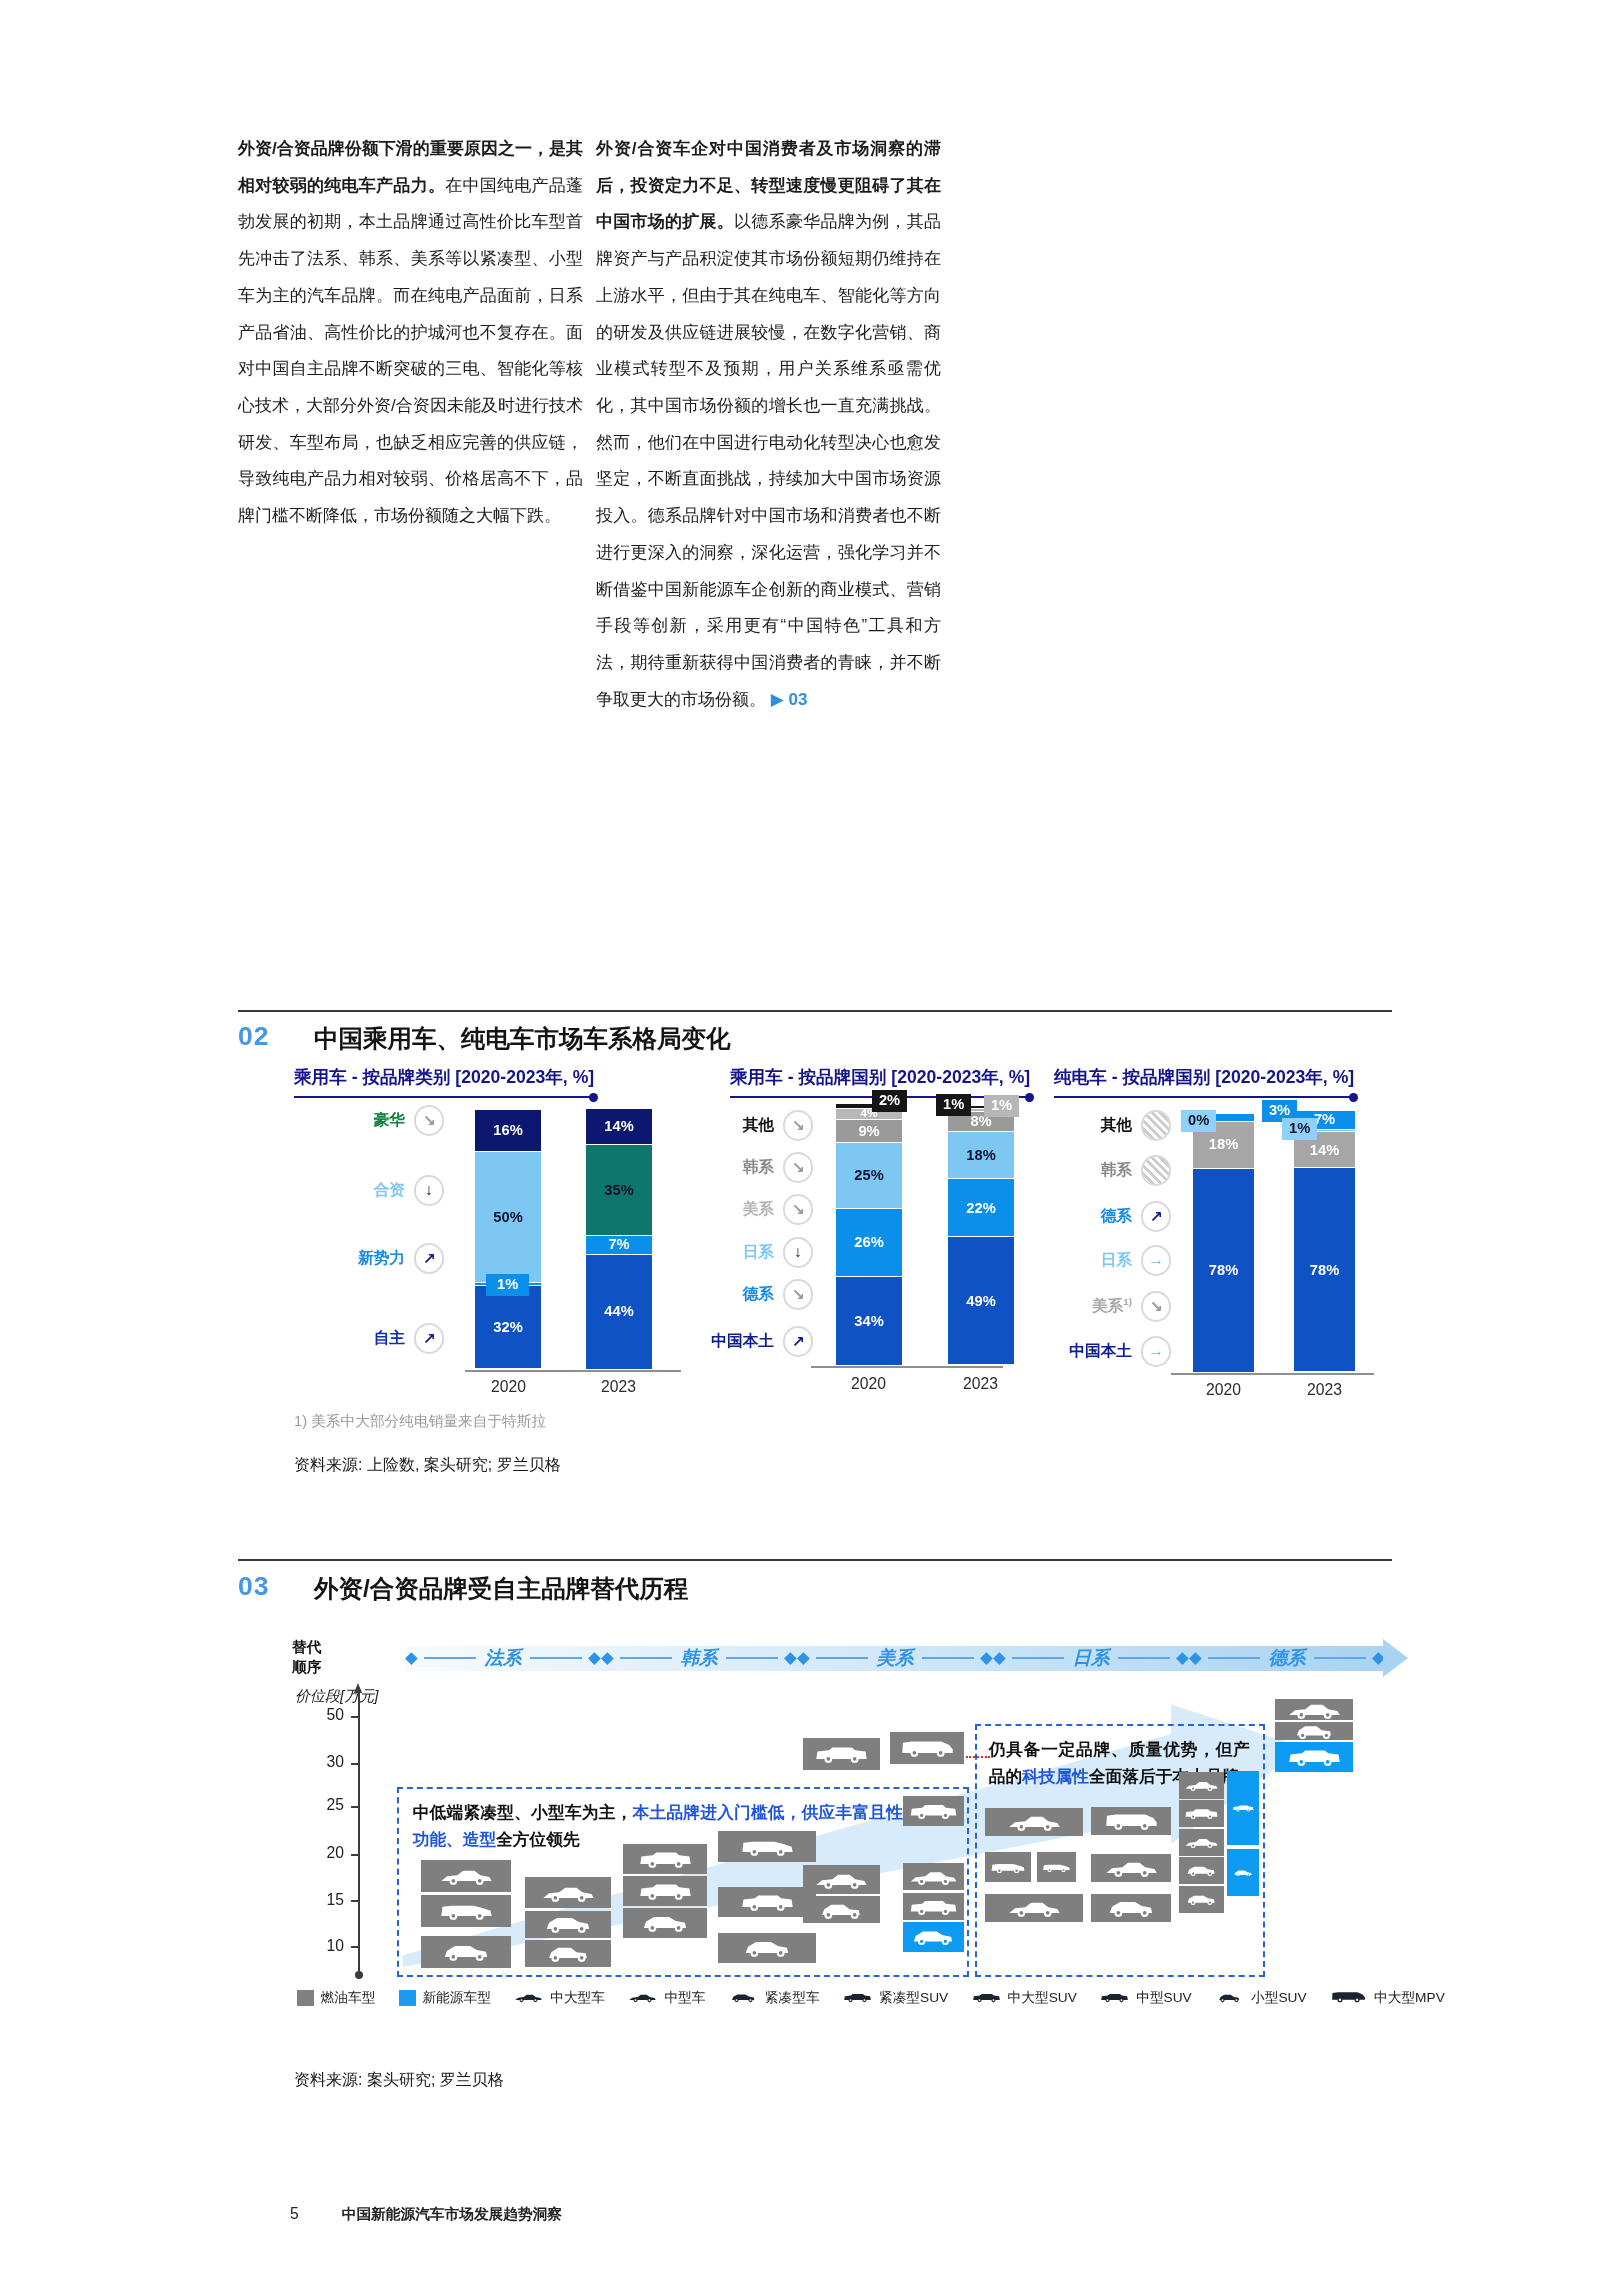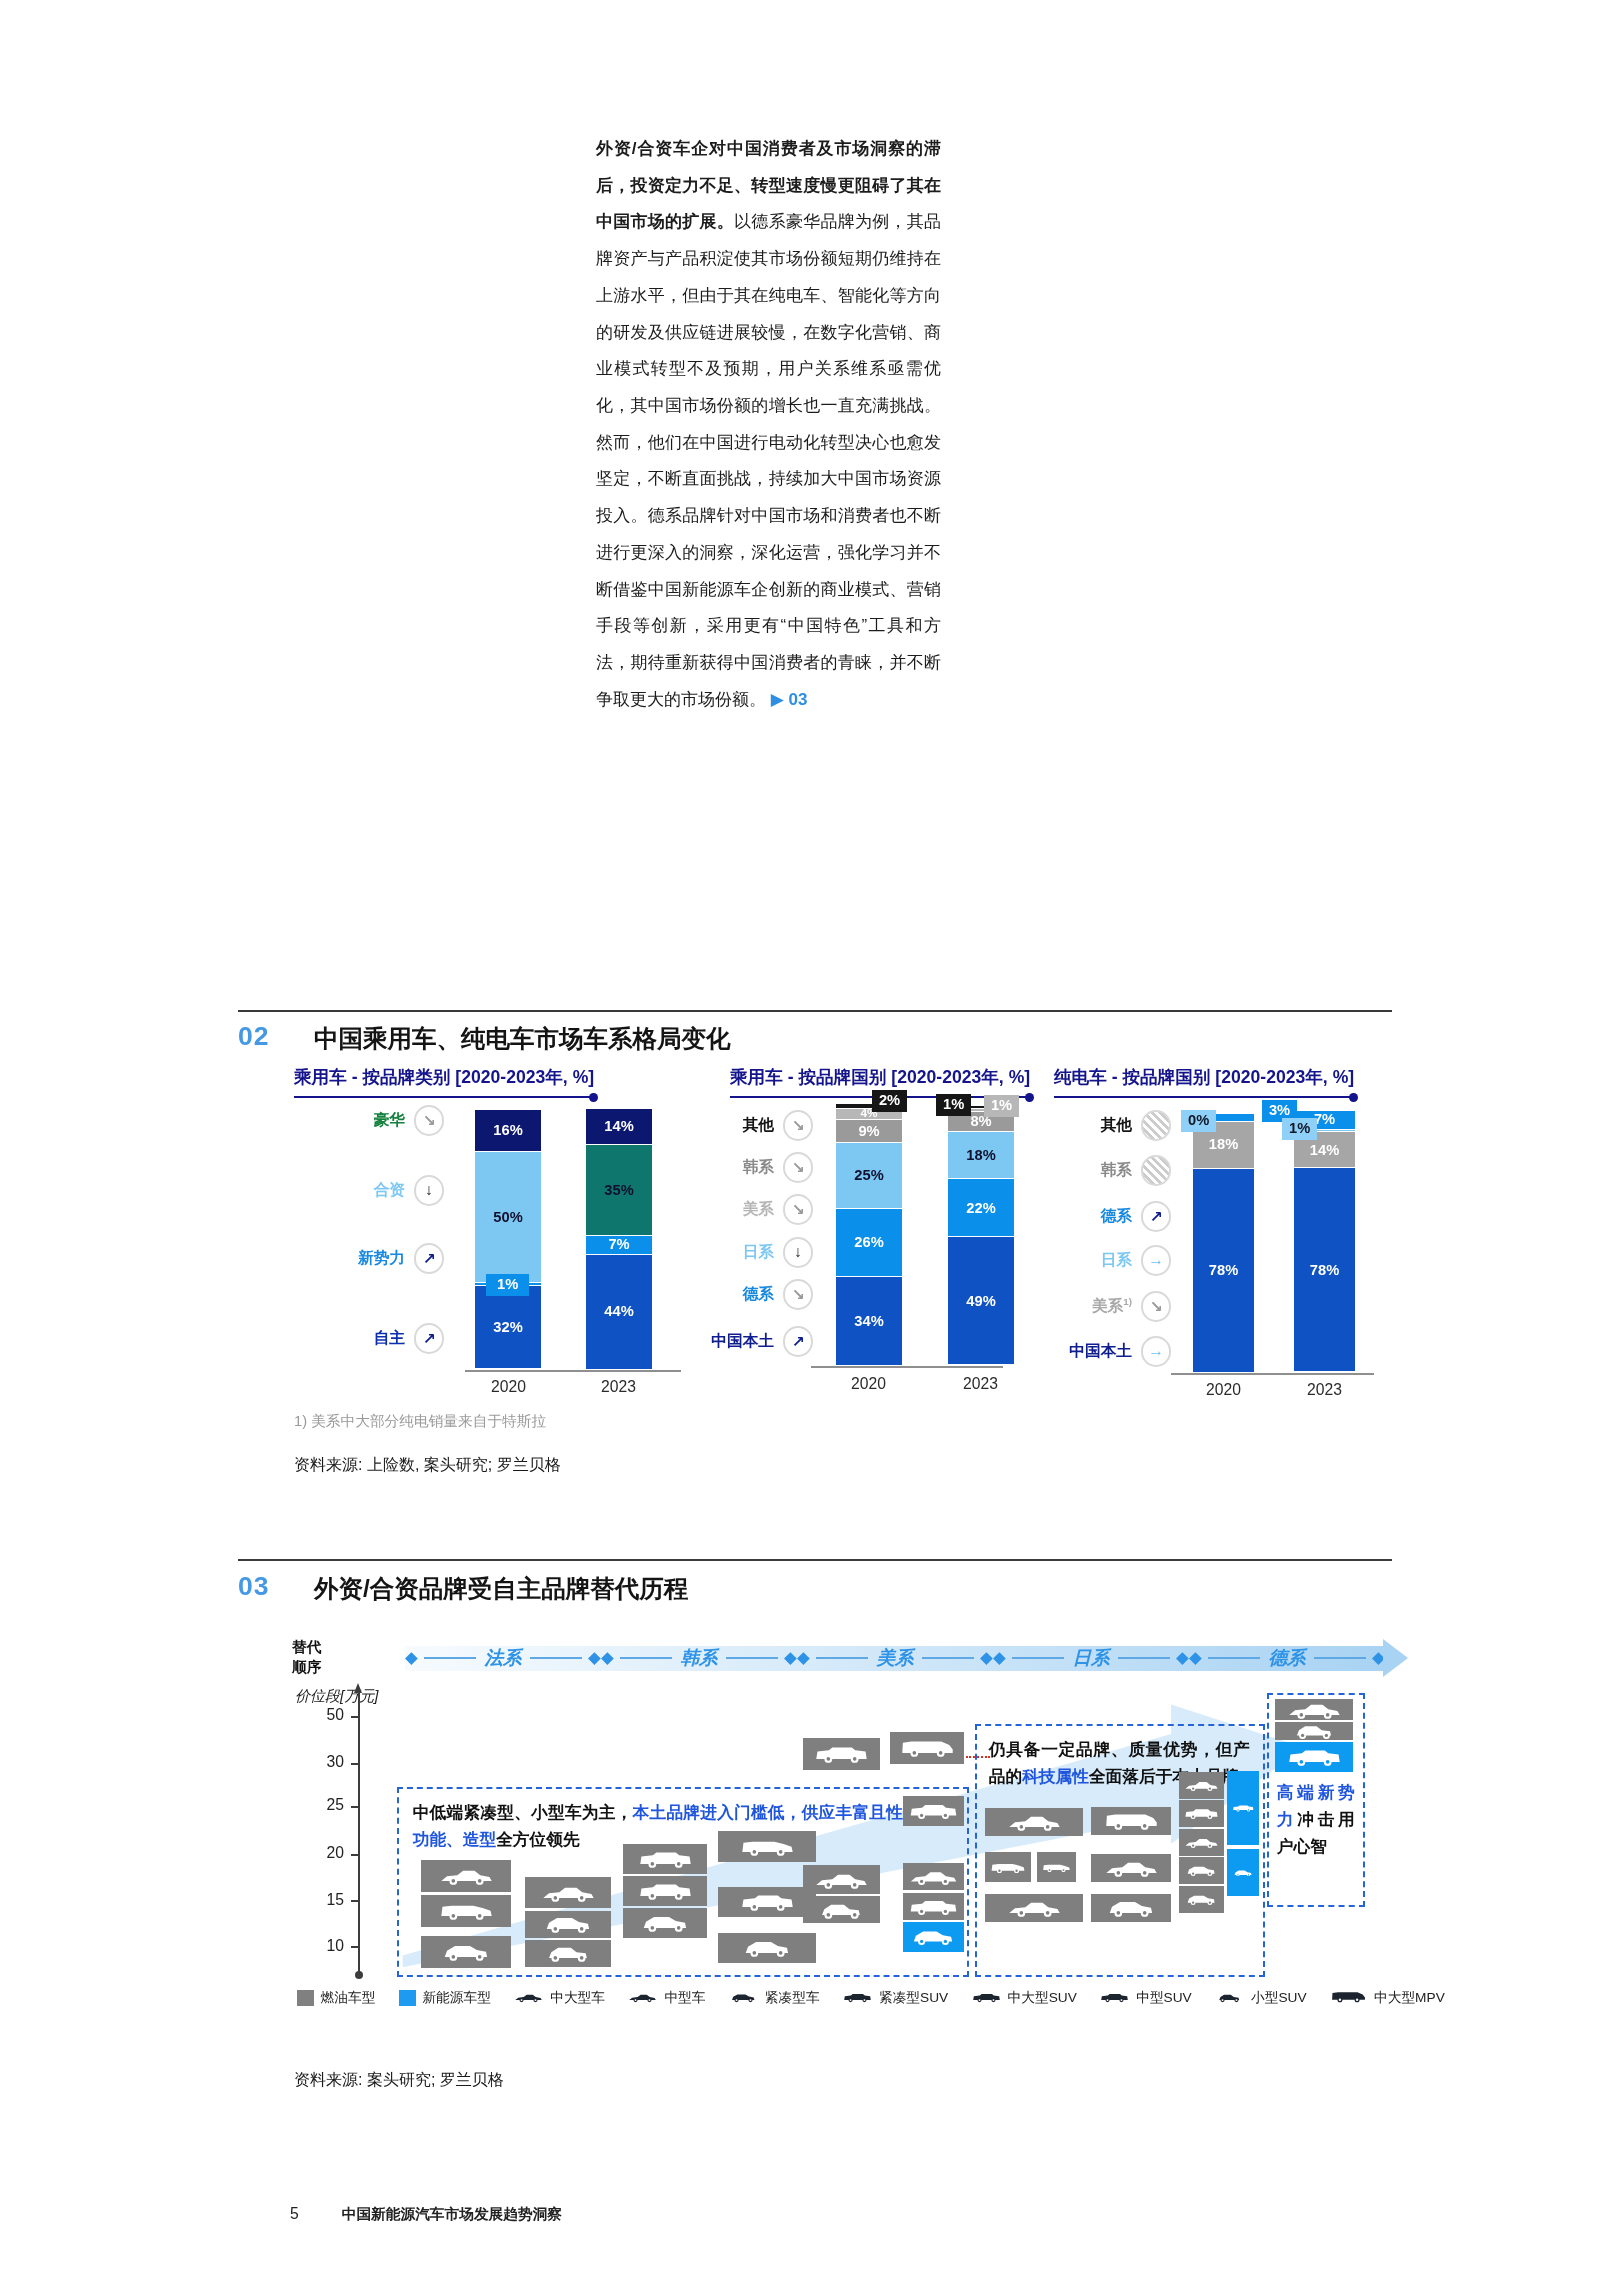--- a/index.html
+++ b/index.html
@@ -55,20 +55,21 @@
   #footer{position:absolute;font-size:14.7px;color:#222;}
   #footer .pgnum{font-size:15.7px;margin-right:43px;}
   #footer .doctitle{font-weight:bold;}
 </style>
 </head>
 <body>
 
 <div id="page">
 
   <div class="col" style="left:238px;top:131px;">
+    <p><span class="lead">外资/合资品牌份额下滑的重要原因之一，是其相对较弱的纯电车产品力。</span><span>在中国纯电产品蓬勃发展的初期，本土品牌通过高性价比车型首先冲击了法系、韩系、美系等以紧凑型、小型车为主的汽车品牌。而在纯电产品面前，日系产品省油、高性价比的护城河也不复存在。面对中国自主品牌不断突破的三电、智能化等核心技术，大部分外资/合资因未能及时进行技术研发、车型布局，也缺乏相应完善的供应链，导致纯电产品力相对较弱、价格居高不下，品牌门槛不断降低，市场份额随之大幅下跌。</span></p>
   </div>
   <div class="col" style="left:596px;top:131px;">
     <p><span class="lead">外资/合资车企对中国消费者及市场洞察的滞后，投资定力不足、转型速度慢更阻碍了其在中国市场的扩展。</span><span>以德系豪华品牌为例，其品牌资产与产品积淀使其市场份额短期仍维持在上游水平，但由于其在纯电车、智能化等方向的研发及供应链进展较慢，在数字化营销、商业模式转型不及预期，用户关系维系亟需优化，其中国市场份额的增长也一直充满挑战。然而，他们在中国进行电动化转型决心也愈发坚定，不断直面挑战，持续加大中国市场资源投入。德系品牌针对中国市场和消费者也不断进行更深入的洞察，深化运营，强化学习并不断借鉴中国新能源车企创新的商业模式、营销手段等创新，采用更有“中国特色”工具和方法，期待重新获得中国消费者的青睐，并不断争取更大的市场份额。</span> <span class="ref">▶ 03</span></p>
   </div>
 
   <div class="rule" style="left:238px;top:1010px;width:1154px;"></div>
   <div class="secno" style="left:238px;top:1021px;">02</div>
   <div class="sectitle" style="left:314px;top:1022px;">中国乘用车、纯电车市场车系格局变化</div>
 
   <div class="ptitle" style="left:294px;top:1065px;">乘用车 - 按品牌类别 [2020-2023年, %]</div>
@@ -311,23 +312,20 @@
         <div class="tick-label" style="left: 65px; top: 315px;">10</div>
         <div class="tick-mark" style="left: 113px; top: 324px;"></div>
       </div>
 
     <div class="dashed-box" style="left:159px;top:165px;width:568px;height:186px;">
       <div class="anno" id="anno1" style="left:13.7px;top:9.8px;width:541px;"><span class="d">中低端紧凑型、小型车为主，</span><span class="b">本土品牌进入门槛低，供应丰富且性价比、功能、造型</span><span class="d">全方位领先</span></div>
     </div>
     <div class="dashed-box" style="left:737px;top:102px;width:286px;height:249px;">
       <div class="anno" id="anno2" style="left:11.8px;top:9.8px;width:261px;"><span class="d">仍具备一定品牌、质量优势，但产品的</span><span class="b">科技属性</span><span class="d">全面落后于本土品牌</span></div>
     </div>
-    <div class="dashed-box" style="left:1029px;top:71px;width:94px;height:210px;">
-      <div class="anno" id="anno3" style="left:7.8px;top:84px;width:78px;"><span class="b">高端新势力</span><span class="d">冲击用户心智</span></div>
-    </div>
 
     <div id="cars">
         <div class="car-box" style="left: 183px; top: 238px; width: 90px; height: 32px; background: rgb(127, 127, 127);">
           <svg viewBox="0 0 48 17" width="55" height="19.6">
             <path d="M2 13 L7 9 L16 8 L21 4 L31 4 L36 8 L44 9.5 L46 13 Z" fill="#ffffff"></path>
             <circle cx="12.5" cy="13" r="3.4" fill="#ffffff"></circle>
             <circle cx="12.5" cy="13" r="1.6" fill="#7f7f7f"></circle>
             <circle cx="35.5" cy="13" r="3.4" fill="#ffffff"></circle>
             <circle cx="35.5" cy="13" r="1.6" fill="#7f7f7f"></circle>
           </svg>

